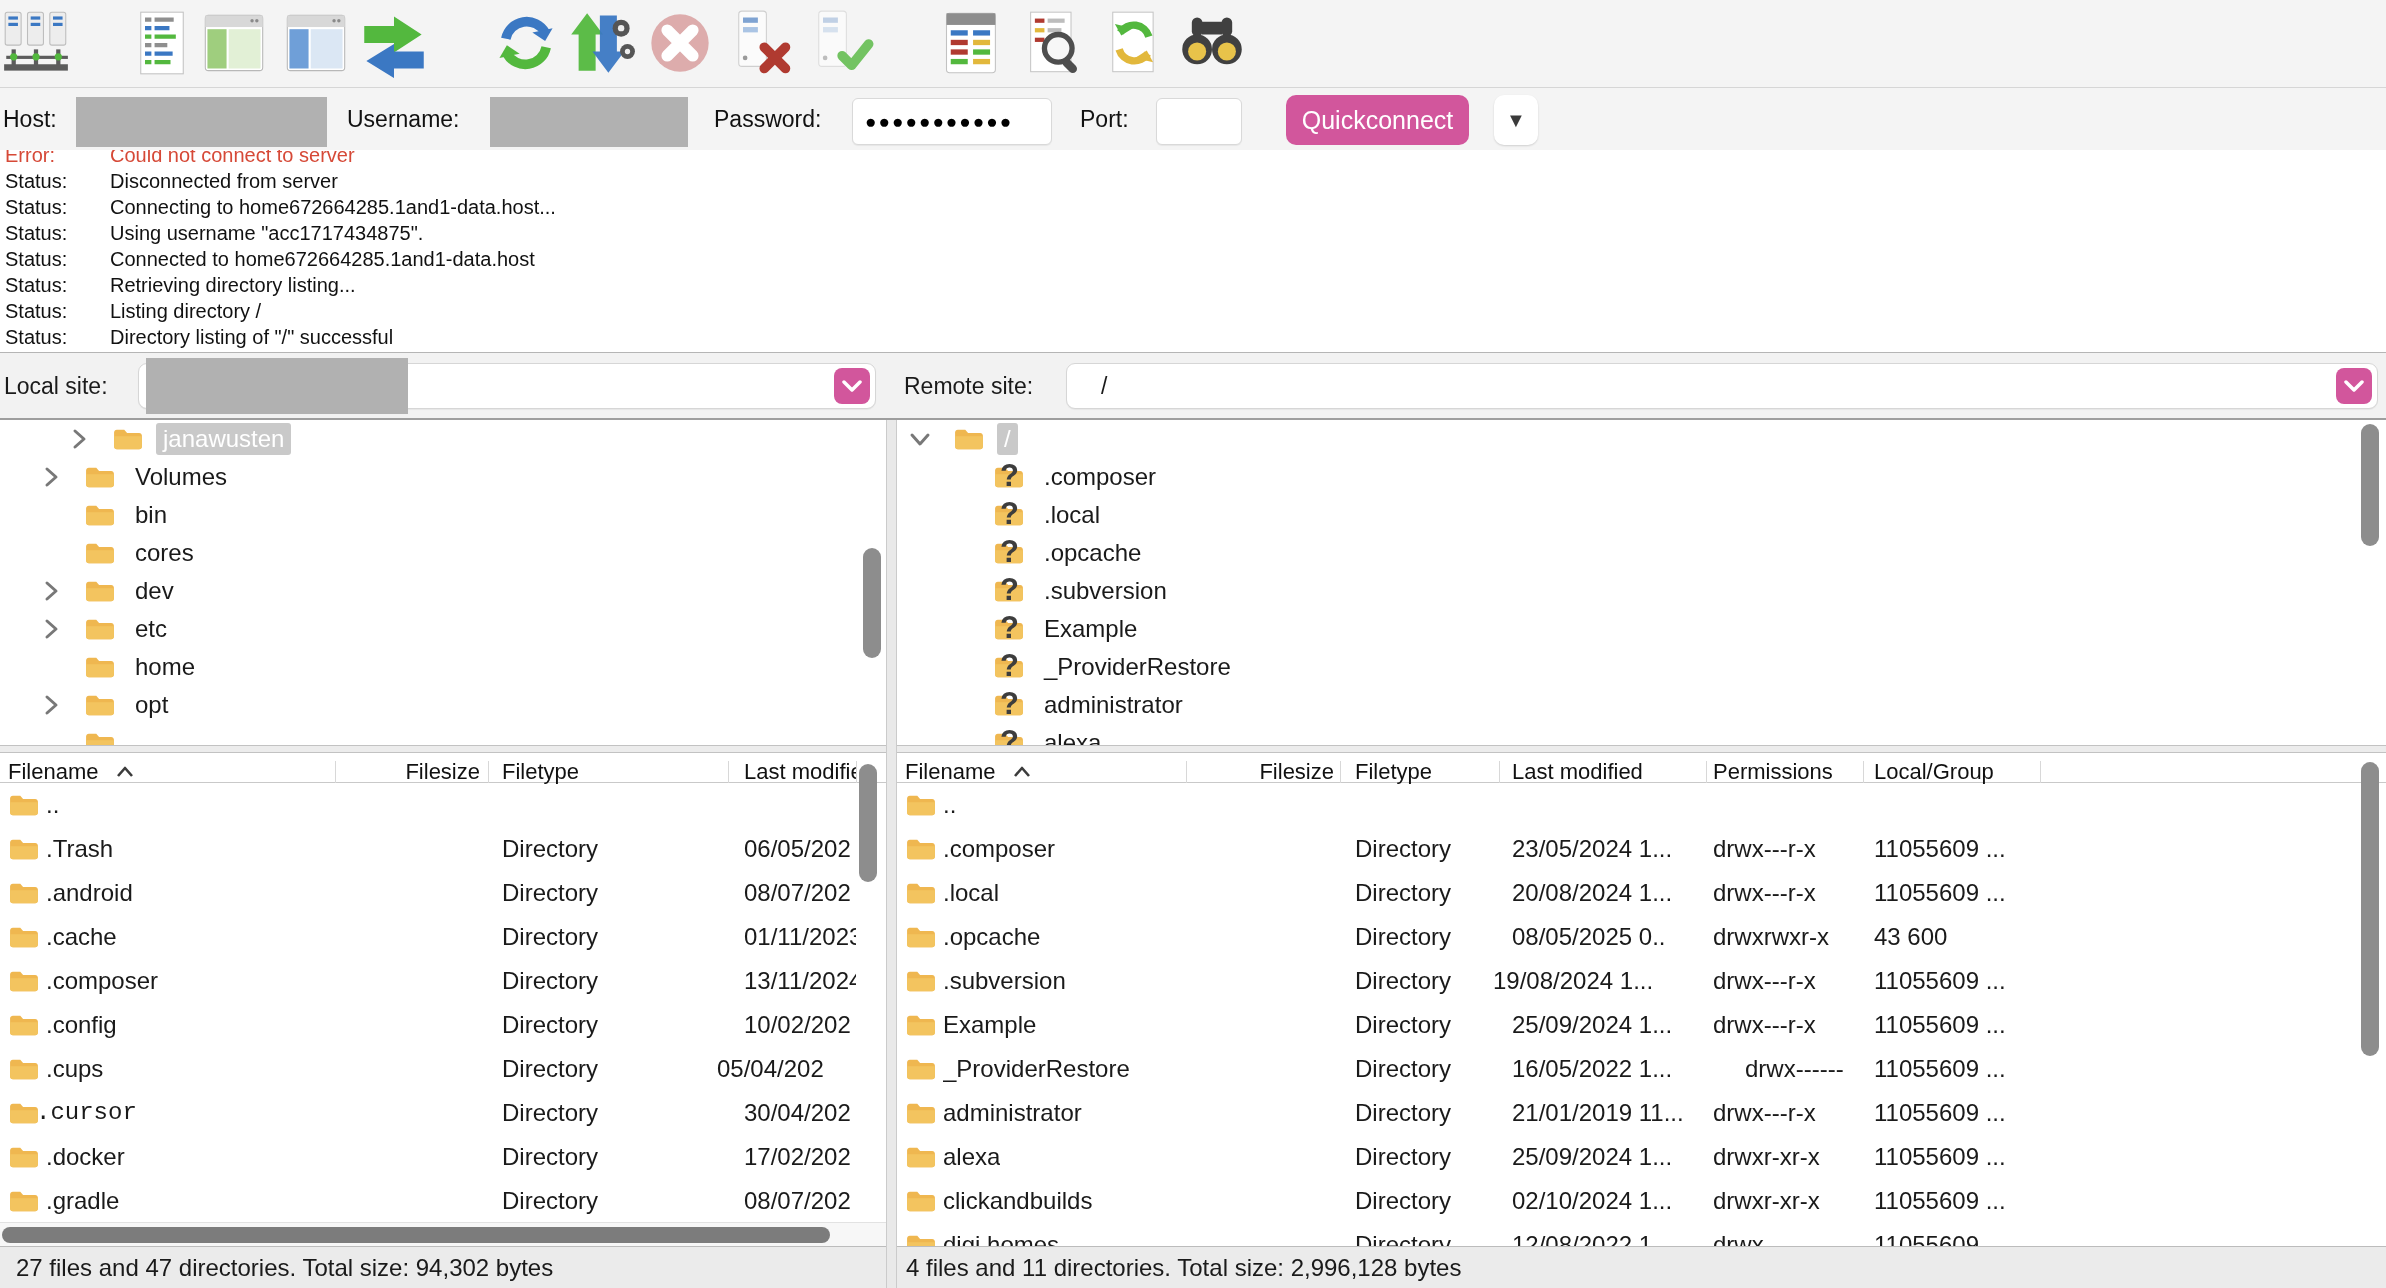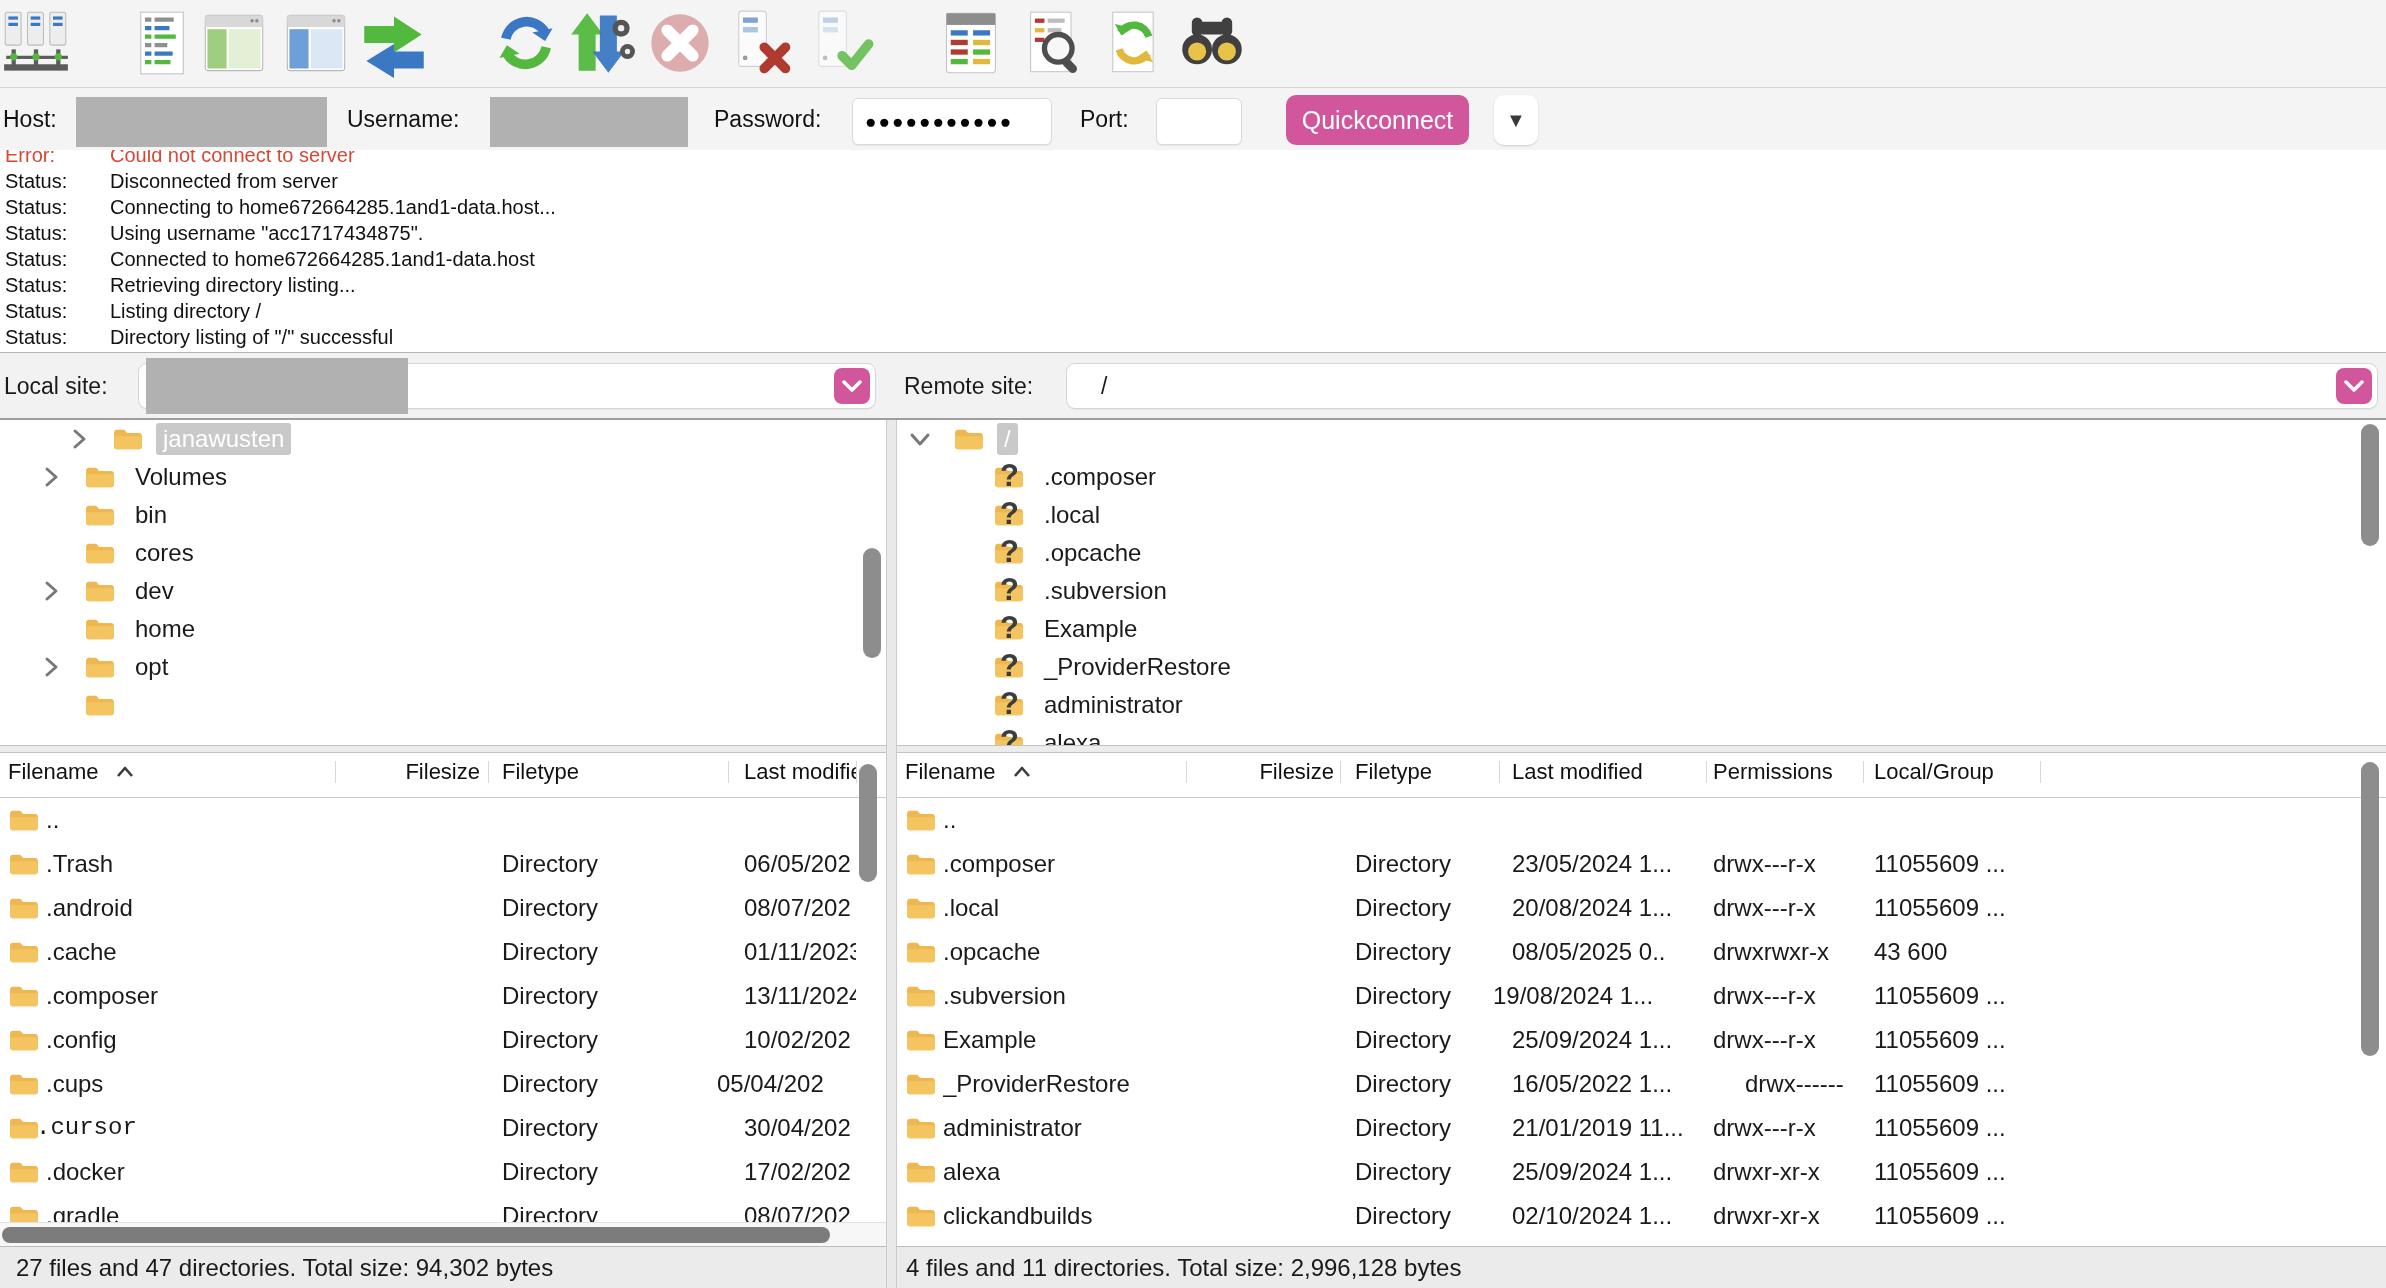--- a/index.html
+++ b/index.html
@@ -42,21 +42,21 @@
   .tree-row { height:38px; display:flex; align-items:center; font-size:24px; white-space:nowrap; cursor:default; }
   .tr-spacer { flex:none; }
   .tr-arrow { flex:none; width:34px; height:24px; display:flex; align-items:center; justify-content:center; }
   .tr-gap { flex:none; width:16px; }
   .ficon { flex:none; position:relative; width:32px; height:26px; }
   .ficon .q { position:absolute; left:7px; top:-6px; font-size:31px; font-weight:bold; color:#3d3d3d; }
   .tr-label { margin-left:12px; padding:2px 7px; border-radius:3px; }
   .tr-label.sel { background:#c9c9c9; color:#fff; }
 
   
-  .list-header { position:relative; height:45px; background:#fff; border-bottom:1px solid #c9c9c9; font-size:22px; color:#111; }
+  .list-header { position:relative; height:30px; background:#fff; border-bottom:1px solid #c9c9c9; font-size:22px; color:#111; }
   .hcell { position:absolute; top:0; height:38px; line-height:38px; white-space:nowrap; overflow:hidden; cursor:pointer; }
   .hcell .sort { display:inline-block; margin-left:10px; }
   .htick { position:absolute; top:8px; width:1px; height:22px; background:#d8d8d8; }
   .file-row { position:relative; height:44px; font-size:24px; white-space:nowrap; cursor:default; }
   .fcell { position:absolute; top:0; height:44px; line-height:44px; overflow:hidden; }
   .file-row .ficon { position:absolute; left:8px; top:9px; }
 
   
   .hsash { position:absolute; left:0; width:2386px; background:#ececec; border-top:1px solid #c2c2c2; border-bottom:1px solid #c2c2c2; cursor:row-resize; }
 
@@ -340,20 +340,34 @@
         </span>
         <span class="tr-gap"></span>
         <span class="ficon"><svg viewBox="0 0 34 28" width="32" height="26">
             <path d="M2 7c0-1.7 1.3-3 3-3h8l3 3.5h13c1.7 0 3 1.3 3 3V22c0 1.7-1.3 3-3 3H5c-1.7 0-3-1.3-3-3z" fill="#efb750"></path>
             <path d="M2 11h30v11c0 1.7-1.3 3-3 3H5c-1.7 0-3-1.3-3-3z" fill="#f3c45f"></path>
           </svg></span>
         <span class="tr-label">dev</span>
       </div>
       <div class="tree-row">
         <span class="tr-spacer" style="width:34px"></span>
+        <span class="tr-arrow">
+          <svg width="20" height="22">
+            <polyline points="6,3 15,11 6,19" stroke="#787878" stroke-width="3" fill="none" stroke-linecap="round" stroke-linejoin="round"></polyline>
+          </svg>
+        </span>
+        <span class="tr-gap"></span>
+        <span class="ficon"><svg viewBox="0 0 34 28" width="32" height="26">
+            <path d="M2 7c0-1.7 1.3-3 3-3h8l3 3.5h13c1.7 0 3 1.3 3 3V22c0 1.7-1.3 3-3 3H5c-1.7 0-3-1.3-3-3z" fill="#efb750"></path>
+            <path d="M2 11h30v11c0 1.7-1.3 3-3 3H5c-1.7 0-3-1.3-3-3z" fill="#f3c45f"></path>
+          </svg></span>
+        <span class="tr-label">etc</span>
+      </div>
+      <div class="tree-row">
+        <span class="tr-spacer" style="width:34px"></span>
         <span class="tr-arrow"></span>
         <span class="tr-gap"></span>
         <span class="ficon"><svg viewBox="0 0 34 28" width="32" height="26">
             <path d="M2 7c0-1.7 1.3-3 3-3h8l3 3.5h13c1.7 0 3 1.3 3 3V22c0 1.7-1.3 3-3 3H5c-1.7 0-3-1.3-3-3z" fill="#efb750"></path>
             <path d="M2 11h30v11c0 1.7-1.3 3-3 3H5c-1.7 0-3-1.3-3-3z" fill="#f3c45f"></path>
           </svg></span>
         <span class="tr-label">home</span>
       </div>
       <div class="tree-row">
         <span class="tr-spacer" style="width:34px"></span>

